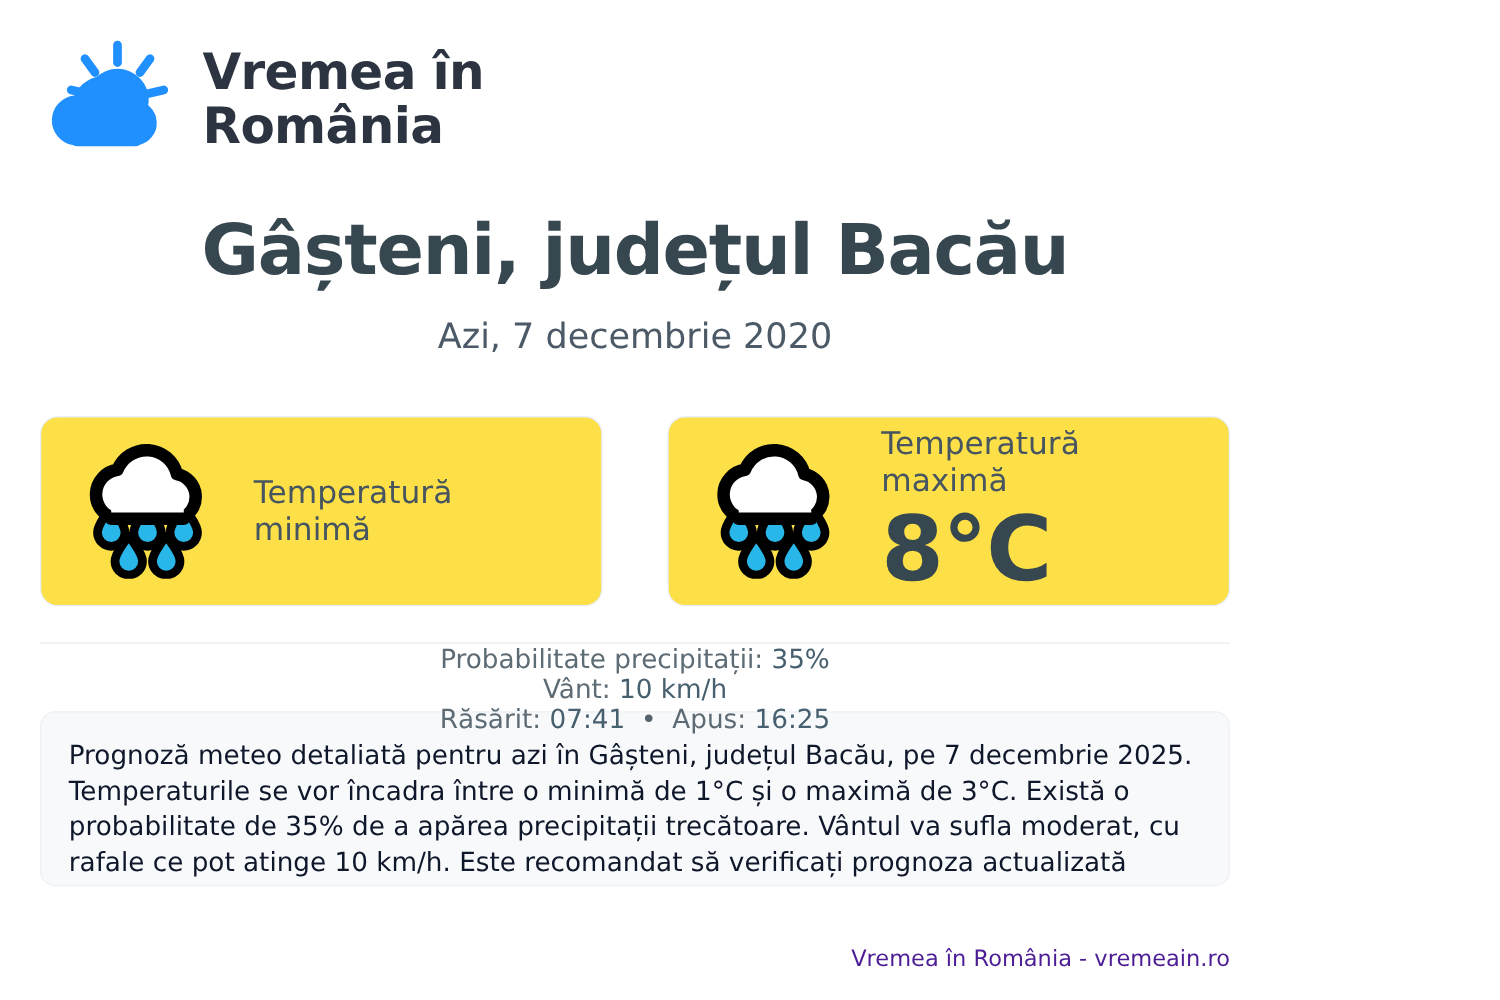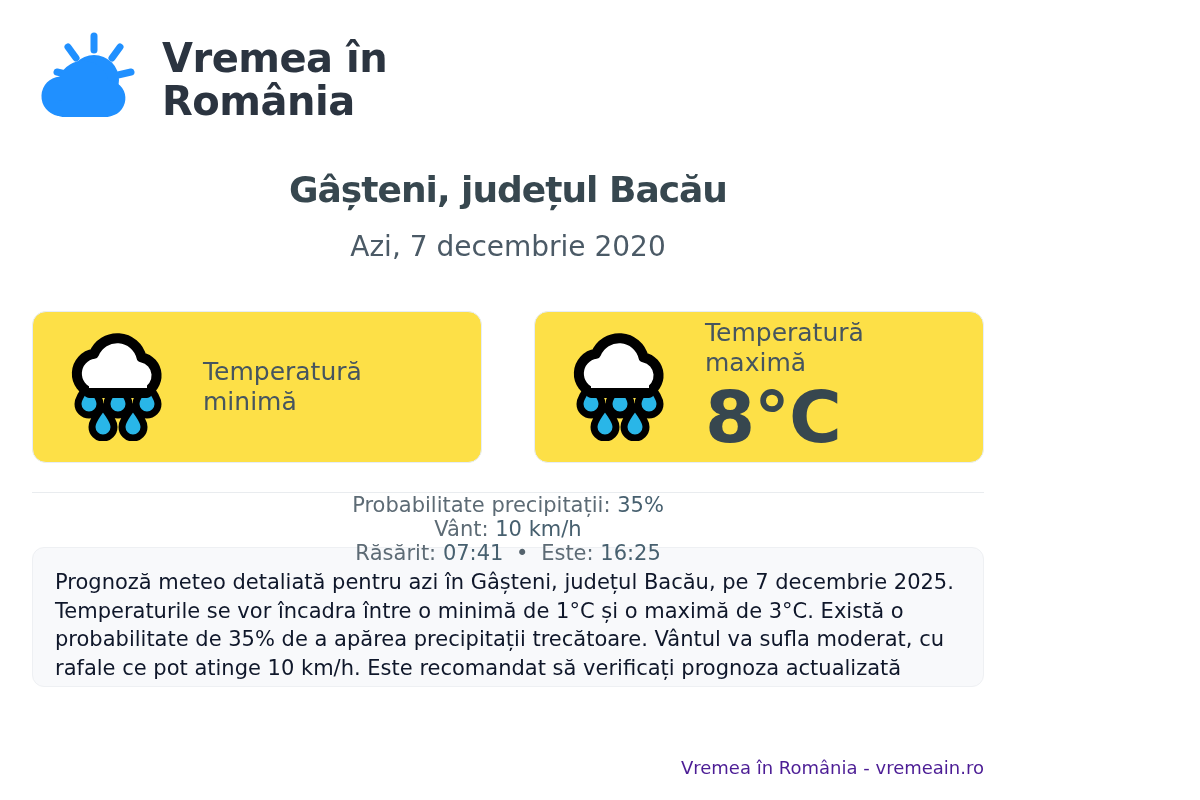--- a/index.html
+++ b/index.html
@@ -47,21 +47,21 @@
     letter-spacing: -0.5px;
     white-space: pre-line;
   }
 
   
   .title-block {
     text-align: center;
     margin-top: 58px;
   }
   .page-title {
-    font-size: 36px;
+    font-size: 56px;
     font-weight: bold;
     color: #37474f;
     letter-spacing: -1px;
     line-height: 1.1;
     margin: 0;
   }
   .page-subtitle {
     font-size: 28px;
     color: #4b5a66;
     margin-top: 20px;
@@ -257,21 +257,21 @@
 
     <div class="stat center">
       <span class="stat-label">Vânt:</span>
       <span class="stat-value">10 km/h</span>
     </div>
 
     <div class="stat right">
       <span class="stat-label">Răsărit:</span>
       <span class="stat-value">07:41</span>
       <span class="stat-sep">•</span>
-      <span class="stat-label">Este:</span>
+      <span class="stat-label">Apus:</span>
       <span class="stat-value">16:25</span>
     </div>
 
   </div>
 
   <div class="description">Prognoză meteo detaliată pentru azi în Gâșteni, județul Bacău, pe 7 decembrie 2025. Temperaturile se vor încadra între o minimă de 1°C și o maximă de 3°C. Există o probabilitate de 35% de a apărea precipitații trecătoare. Vântul va sufla moderat, cu rafale ce pot atinge 10 km/h. Este recomandat să verificați prognoza actualizată pentru a fi la curent cu orice schimbare.</div>
 
   <div class="footer">Vremea în România - vremeain.ro</div>
 
 </div>

